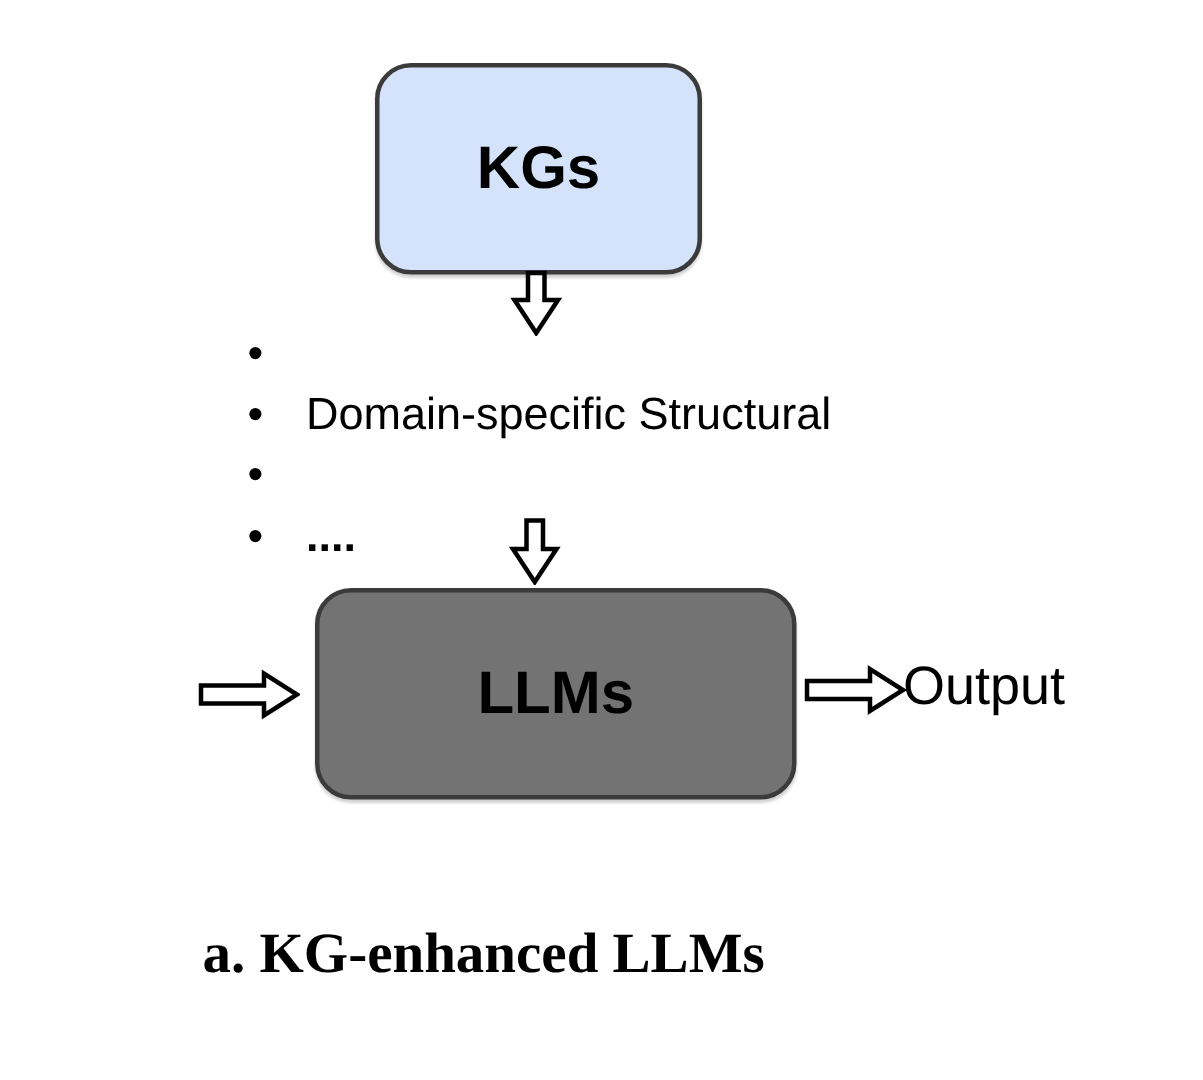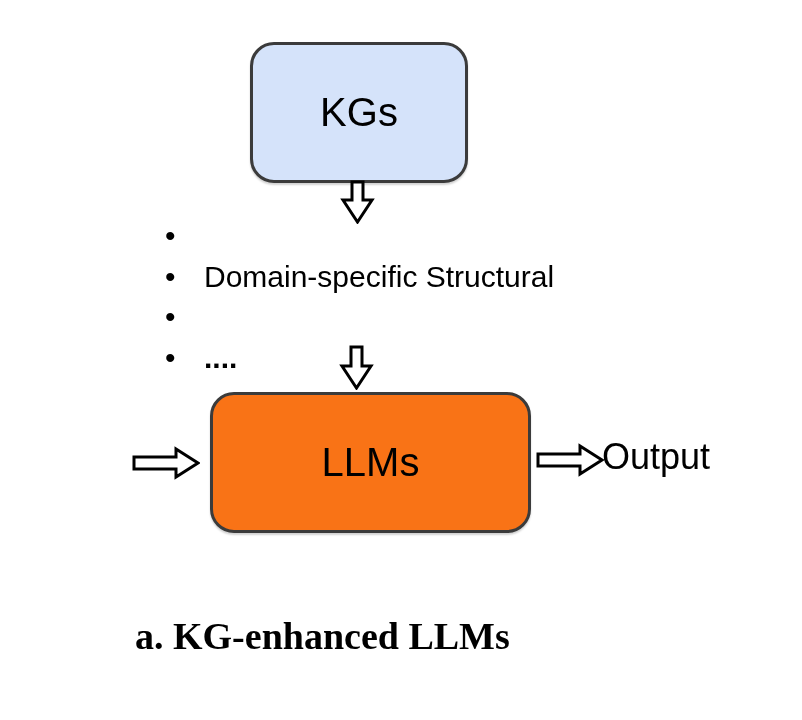--- a/index.html
+++ b/index.html
@@ -12,21 +12,21 @@
     overflow: hidden;
   }
   .diagram { position: absolute; inset: 0; }
 
   .node {
     position: absolute;
     border: 3.5px solid #3b3b3b;
     border-radius: 24px;
     box-sizing: border-box;
     display: flex; align-items: center; justify-content: center;
-    font-weight: normal; font-size: 40px;
+    font-weight: bold; font-size: 40px;
     box-shadow: 0 2px 2px rgba(0,0,0,0.18);
   }
   .kg-box  { left: 250px; top: 42px;  width: 218px; height: 141px; background: #d5e3fa; }
   .llm-box { left: 210px; top: 392px; width: 321px; height: 141px; background: #fbfb9b; }
 
   .arrow { position: absolute; line-height: 0; }
   .arrow svg { display: block; }
   .arrow-down-1  { left: 340px; top: 180px; }
   .arrow-down-2  { left: 339px; top: 345px; }
   .arrow-right-in  { left: 132px; top: 445px; }
@@ -84,21 +84,21 @@
       <span class="item-label">....</span>
     </li>
   </ul>
 
   <span class="arrow arrow-down-2">
     <svg width="35" height="45" viewBox="0 0 35 45">
       <path d="M12 2 H23 V21 H32 L17.5 43 L3 21 H12 Z" fill="#ffffff" stroke="#000000" stroke-width="3"></path>
     </svg>
   </span>
 
-  <div class="node llm-box" style="background: #f97316;">
+  <div class="node llm-box" style="background: #737373;">
     <span>LLMs</span>
   </div>
 
 
   <span class="arrow arrow-right-in">
     <svg width="68" height="36" viewBox="0 0 68 36">
       <path d="M2 12 H44 V4 L66 18 L44 32 V24 H2 Z" fill="#ffffff" stroke="#000000" stroke-width="3"></path>
     </svg>
   </span>
 

